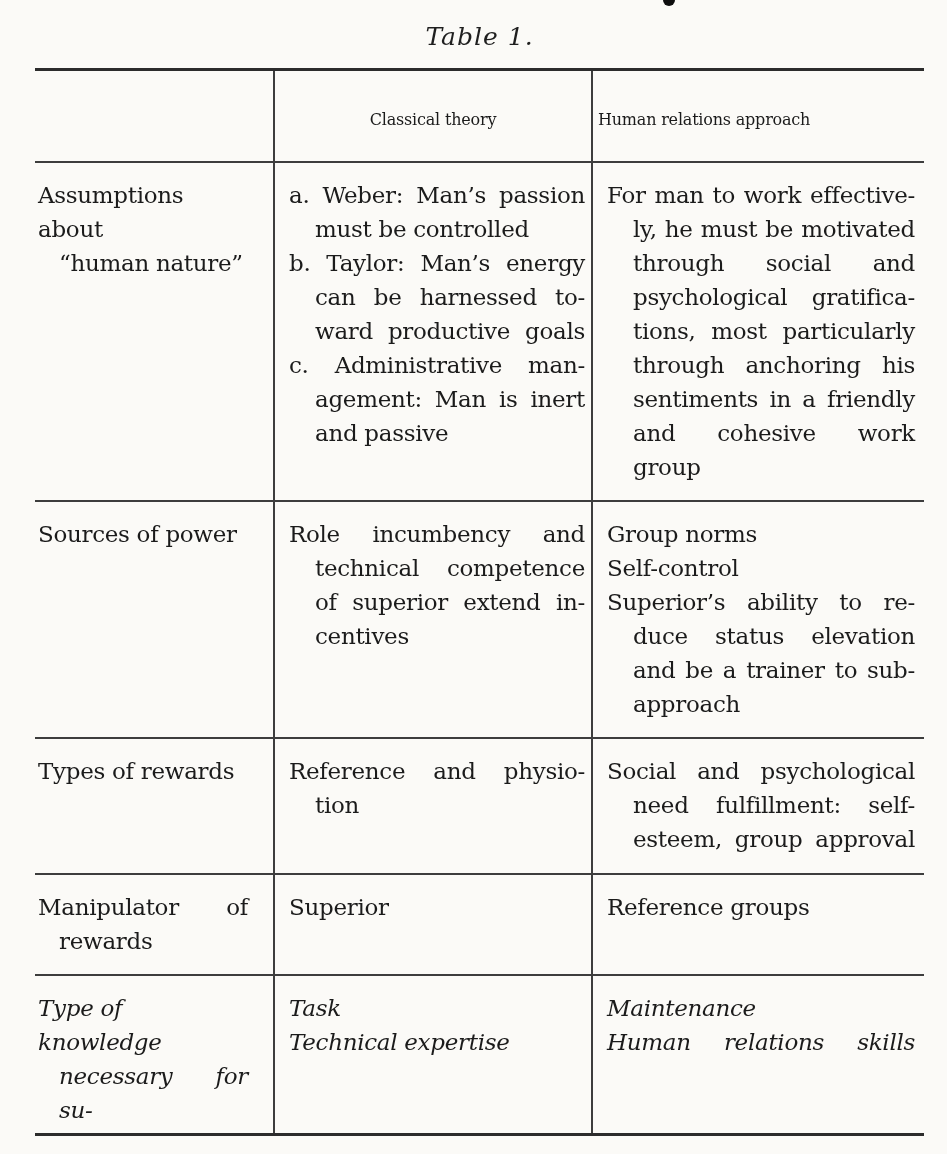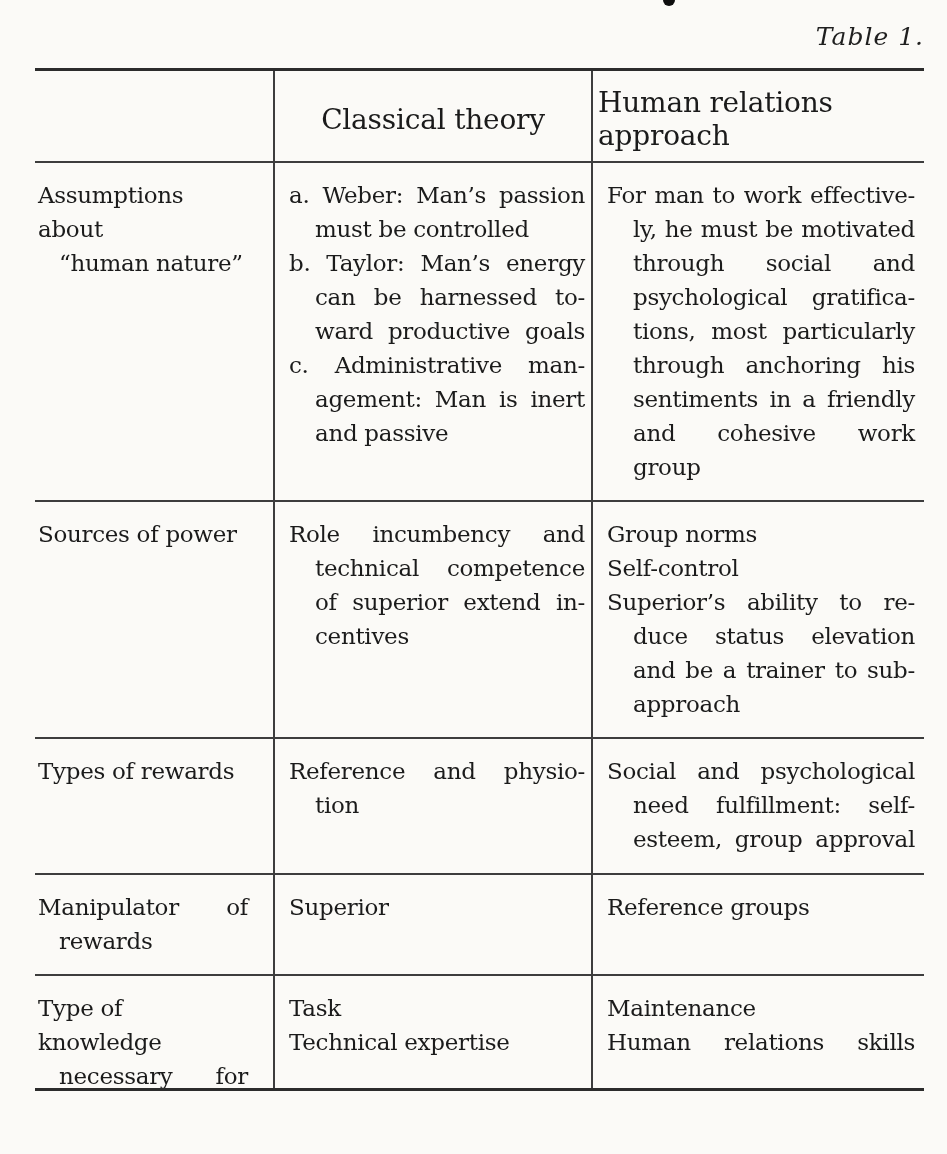--- a/index.html
+++ b/index.html
@@ -13,21 +13,21 @@
     background: #fbfaf7;
     font-family: "DejaVu Serif", "Liberation Serif", serif;
     color: #1b1b1b;
     overflow: hidden;
   }
   .page-title {
     position: absolute;
     top: 22px;
     left: 35px;
     width: 889px;
-    text-align: right;
+    text-align: center;
     font-style: italic;
     font-size: 25px;
     letter-spacing: 1px;
     color: #1f1f1f;
   }
   .scan-artifact {
     position: absolute;
     left: 663px;
     top: 0;
     width: 12px;
@@ -50,21 +50,21 @@
     position: relative;
   }
   .t-row + .t-row {
     border-top: 2px solid #3d3d3d;
   }
   .row-header  { height: 90px; }
   .row-r1 { height: 339px; }
   .row-r2 { height: 237px; }
   .row-r3 { height: 136px; }
   .row-r4 { height: 101px; }
-  .row-r5 { height: 114px; }
+  .row-r5 { height: 159px; font-style: italic; }
   .col-divider {
     position: absolute;
     top: 0;
     width: 2px;
     height: 100%;
     background: #3d3d3d;
     z-index: 2;
   }
   .col-divider.d1 { left: 238px; }
   .col-divider.d2 { left: 556px; }
@@ -74,21 +74,21 @@
     line-height: 34px;
     letter-spacing: -0.3px;
     padding: 15px 7px 0 15px;
     overflow: hidden;
   }
   .cell.col1 { padding-left: 3px; padding-right: 26px; }
   .cell.col3 { padding-right: 9px; }
   .header-cell {
     display: flex;
     align-items: center;
-    font-size: 28px;
+    font-size: 16px;
     letter-spacing: -0.2px;
     padding: 6px 4px 0 4px;
     box-sizing: border-box;
     overflow: hidden;
   }
   .header-cell.hc2 { justify-content: center; }
   .header-cell.hc3 { justify-content: flex-start; padding-left: 6px; }
   .line { text-align: left; white-space: normal; }
   .line.i { padding-left: 26px; }
   .col1 .line.i { padding-left: 21px; }

